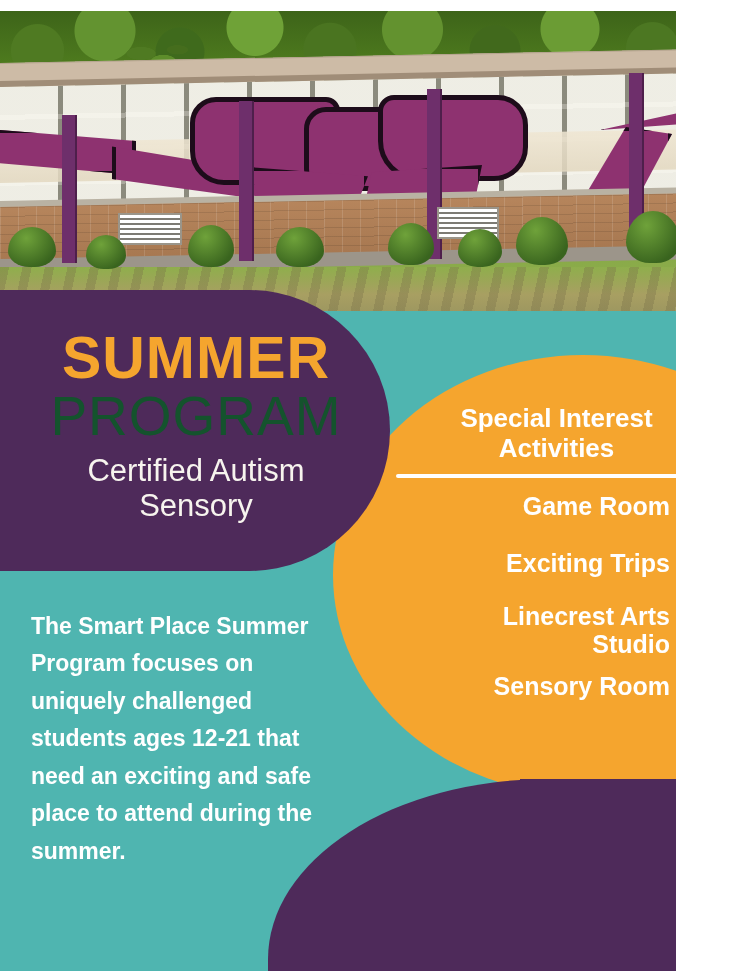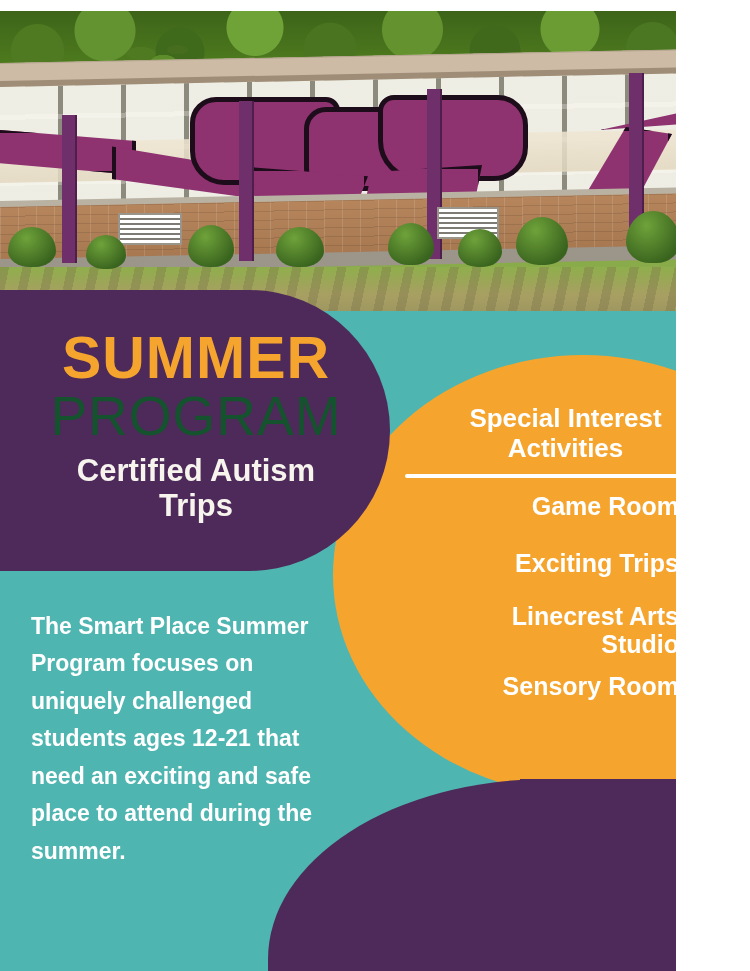--- a/index.html
+++ b/index.html
@@ -174,28 +174,28 @@
   }
   .hero-summer{
     font-size:59px; font-weight:bold; letter-spacing:1px;
     color:#F5A52E; line-height:.94; margin:0;
   }
   .hero-program{
     font-size:55px; font-weight:normal; letter-spacing:1px;
     color:#14532d; line-height:1.02; margin:2px 0 0 0;
   }
   .hero-sub{
-    font-size:31px; font-weight:bold; color:#F7F4EE;
+    font-size:31px; font-weight:normal; color:#F7F4EE;
     line-height:1.14; margin:8px 0 0 0;
     padding:0 36px;
   }
 
   
   .acts{
-    position:absolute; left:393px; top:392px; width:345px;
+    position:absolute; left:384px; top:392px; width:345px;
     z-index:8; text-align:center; color:#FFFFFF;
   }
   .acts-title{
     font-size:26px; font-weight:bold; line-height:1.16;
     margin:0; color:#FFFFFF;
   }
   .acts-rule{
     height:4px; background:#FFFFFF; margin:11px 12px 0 12px;
     border-radius:2px;
   }
@@ -319,21 +319,21 @@
   <div class="orange-circle"></div>
   <div class="purple-top"></div>
   <div class="purple-bottom"></div>
   <div class="purple-bottom-fill"></div>
 
   <div class="hero">
     <div class="hero-summer">SUMMER</div>
     <div class="hero-program">PROGRAM</div>
     <div class="hero-sub">
       <span>Certified Autism</span><br>
-      <span>Trips</span>
+      <span>Sensory</span>
     </div>
   </div>
 
   <div class="acts">
     <div class="acts-title">
       <span>Special Interest</span><br>
       <span>Activities</span>
     </div>
     <div class="acts-rule"></div>
 

